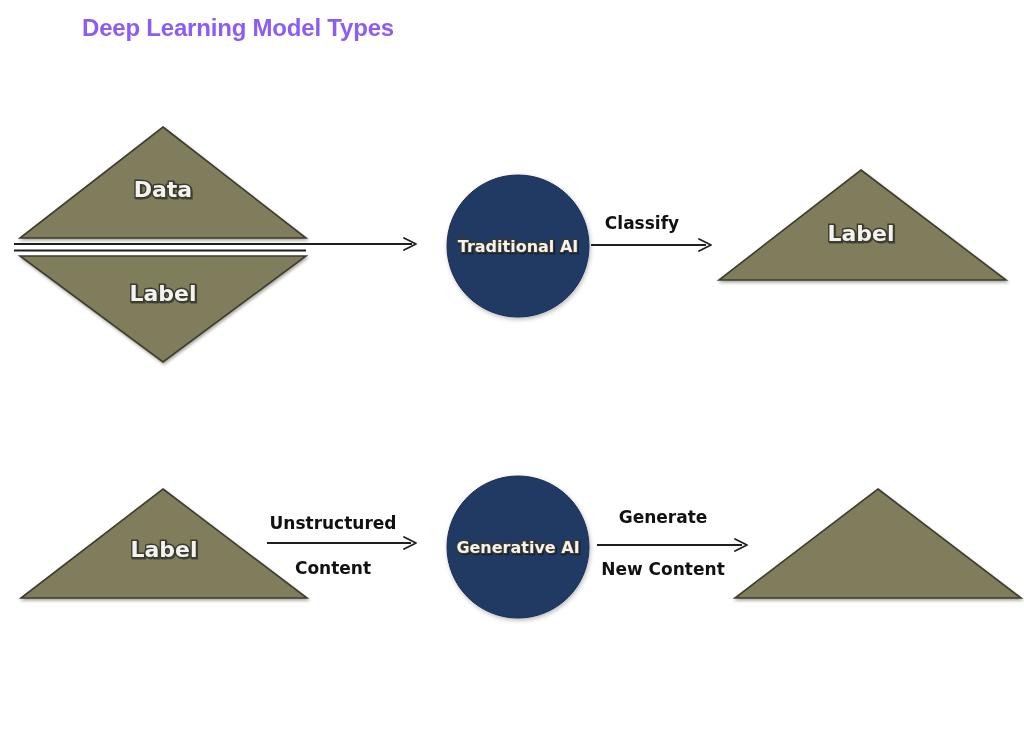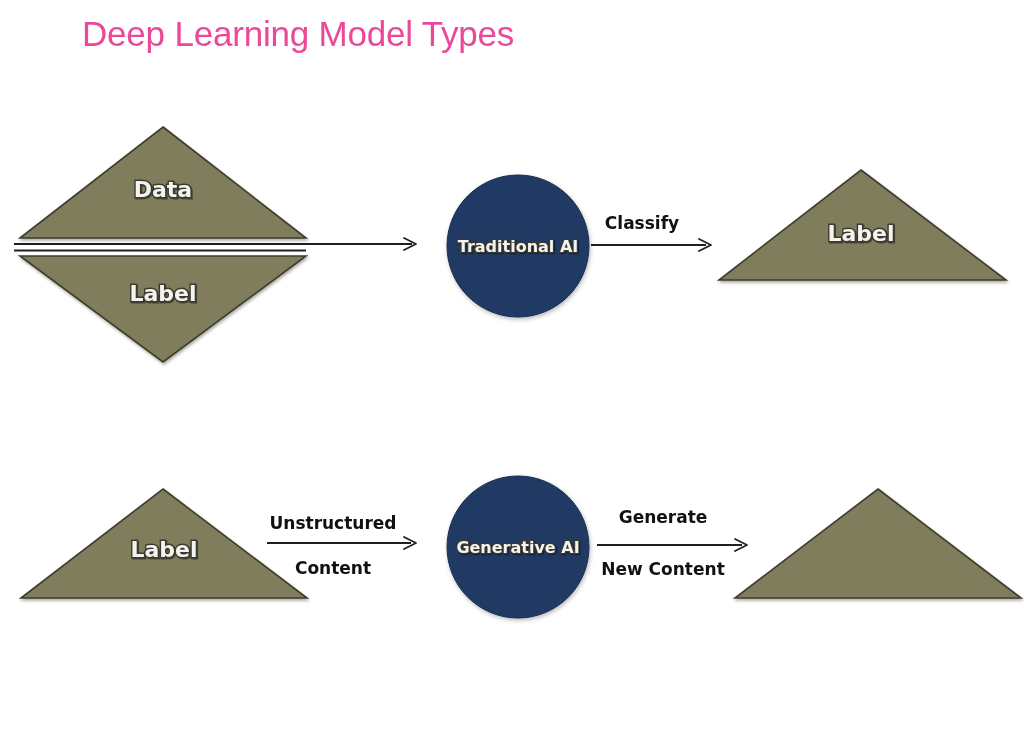--- a/index.html
+++ b/index.html
@@ -8,24 +8,24 @@
     width: 1024px;
     height: 730px;
     background: var(--background, #ffffff);
     font-family: "Liberation Sans", sans-serif;
     overflow: hidden;
   }
   .title {
     position: absolute;
     left: 82px;
     top: 14px;
-    font-size: 35px;
-    font-weight: normal;
+    font-size: 24px;
+    font-weight: bold;
     letter-spacing: -0.2px;
-    color: #ec4899;
+    color: #8b5cf6;
     margin: 0;
   }
   svg { position: absolute; left: 0; top: 0; }
 
   .tri {
     fill: var(--shape-fill, #7f7d5c);
     stroke: var(--shape-border, #3e3d2e);
     stroke-width: 1.6;
     filter: drop-shadow(1.5px 2px 1.5px rgba(70, 70, 55, 0.45));
   }

